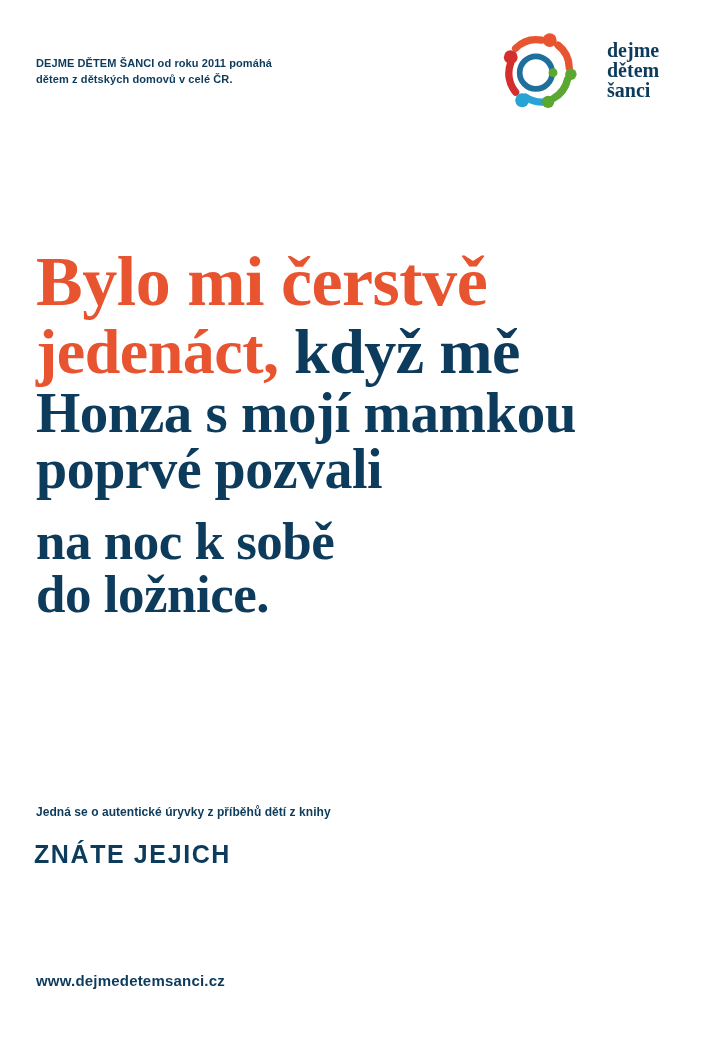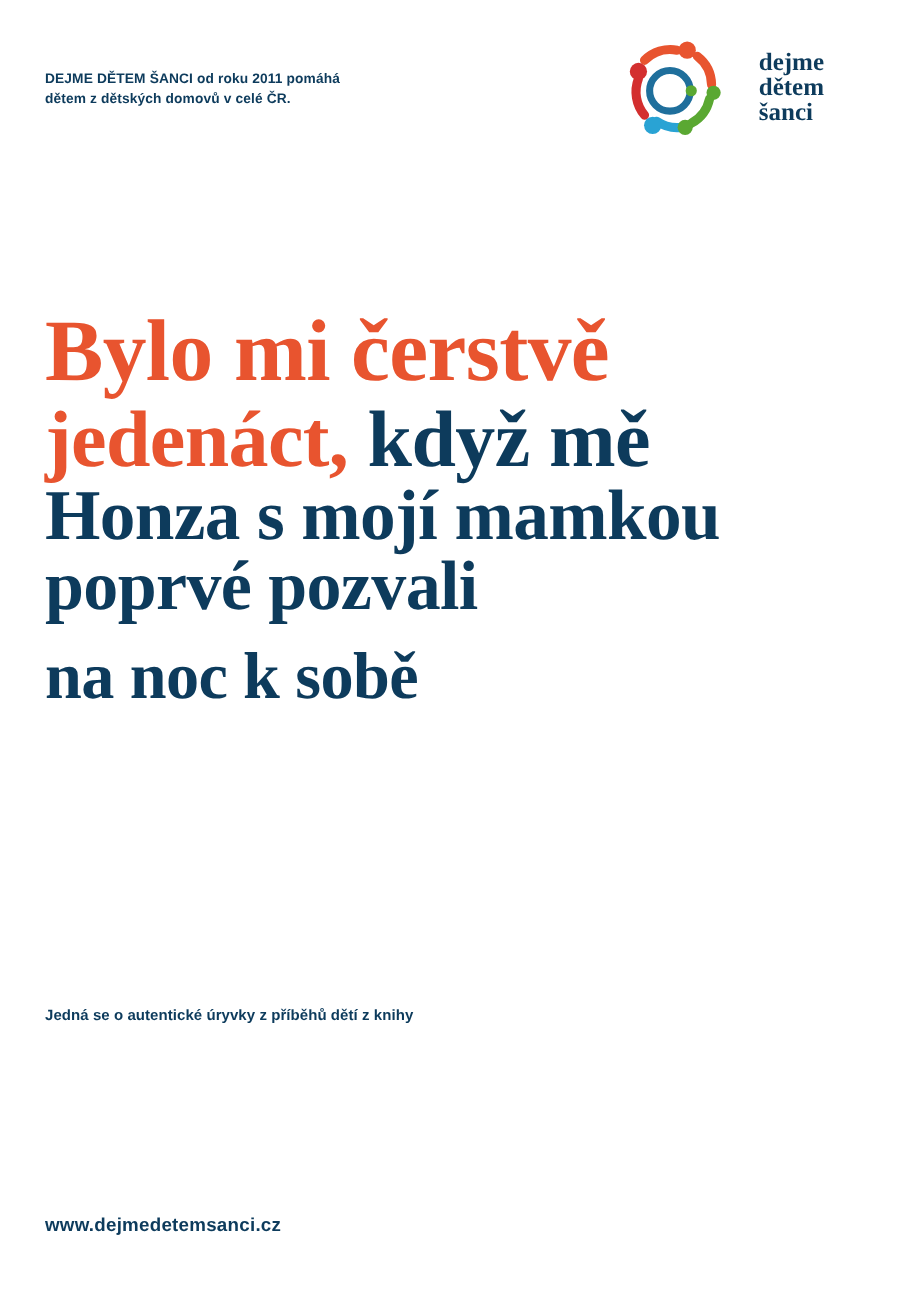--- a/index.html
+++ b/index.html
@@ -176,20 +176,22 @@
     <div>šanci</div>
   </div>
 </div>
 
 <div class="headline">
   <span class="l1 accent">Bylo mi čerstvě</span>
   <span class="l2"><span class="accent">jedenáct,</span><span> když mě</span></span>
   <span class="l3">Honza s mojí mamkou</span>
   <span class="l4">poprvé pozvali</span>
   <span class="l5">na noc k sobě</span>
+  <span class="l6">do ložnice.</span>
 </div>
 
 <div class="sub-note">Jedná se o autentické úryvky z příběhů dětí z knihy</div>
 
 <div class="book-title">
+  <div>ZNÁTE JEJICH</div>
 </div>
 
 <div class="url">www.dejmedetemsanci.cz</div>
 
 </body></html>

